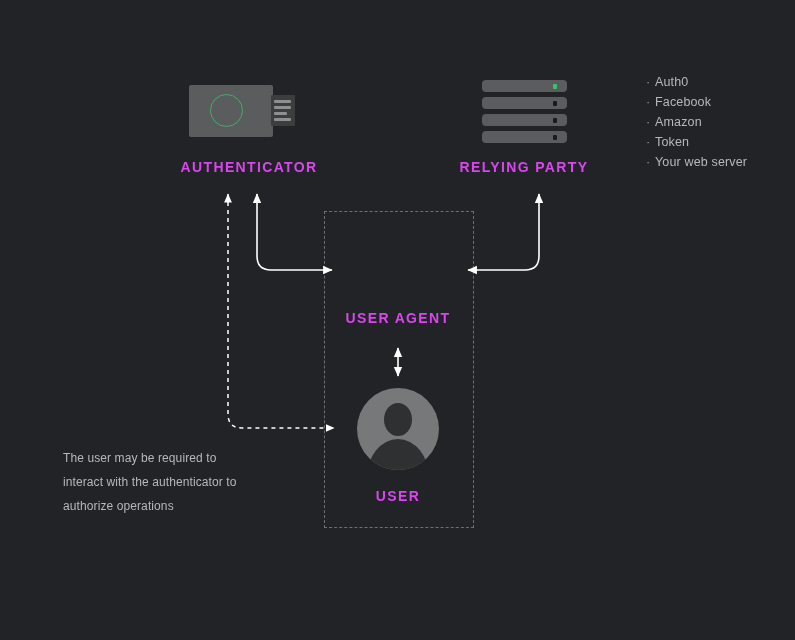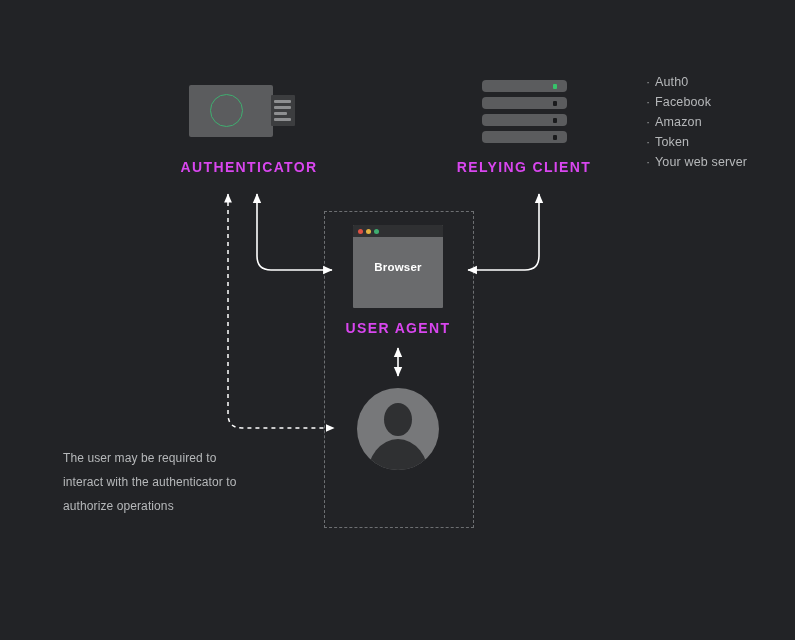--- a/index.html
+++ b/index.html
@@ -240,40 +240,33 @@
     <div class="server-unit" style="top:17px;">
       <div class="server-led" style="background:#1a1b1d;"></div>
     </div>
     <div class="server-unit" style="top:34px;">
       <div class="server-led" style="background:#1a1b1d;"></div>
     </div>
     <div class="server-unit" style="top:51px;">
       <div class="server-led" style="background:#1a1b1d;"></div>
     </div>
   </div>
-  <div class="caption" style="left:453px; top:159px; width:142px;">RELYING CLIENT</div>
+  <div class="caption" style="left:453px; top:159px; width:142px;">RELYING PARTY</div>
 
   <div id="client-box"></div>
 
-  <div id="browser-graphic">
-    <div id="browser-titlebar">
-      <div class="tl-dot" style="left:5px;  background:#e05243;"></div>
-      <div class="tl-dot" style="left:13px; background:#e3b341;"></div>
-      <div class="tl-dot" style="left:21px; background:#3fae70;"></div>
-    </div>
-    <div id="browser-label">Browser</div>
-  </div>
-  <div class="caption" style="left:327px; top:320px; width:142px;">USER AGENT</div>
+  <div class="caption" style="left:327px; top:310px; width:142px;">USER AGENT</div>
 
   <div id="user-graphic">
     <div id="user-circle">
       <div id="user-head"></div>
       <div id="user-body"></div>
     </div>
   </div>
+  <div class="caption" style="left:327px; top:488px; width:142px;">USER</div>
 
   <div id="annotation-note">The user may be required to interact with the authenticator to authorize operations</div>
 
   <svg id="connectors" viewBox="0 0 795 640">
     <defs>
       <marker id="arrow-end" markerWidth="7" markerHeight="7" refX="5.6" refY="3" orient="auto" markerUnits="strokeWidth">
         <path d="M0,0.4 L6,3 L0,5.6 z" fill="#ffffff"></path>
       </marker>
       <marker id="arrow-start" markerWidth="7" markerHeight="7" refX="0.4" refY="3" orient="auto" markerUnits="strokeWidth">
         <path d="M6,0.4 L0,3 L6,5.6 z" fill="#ffffff"></path>

